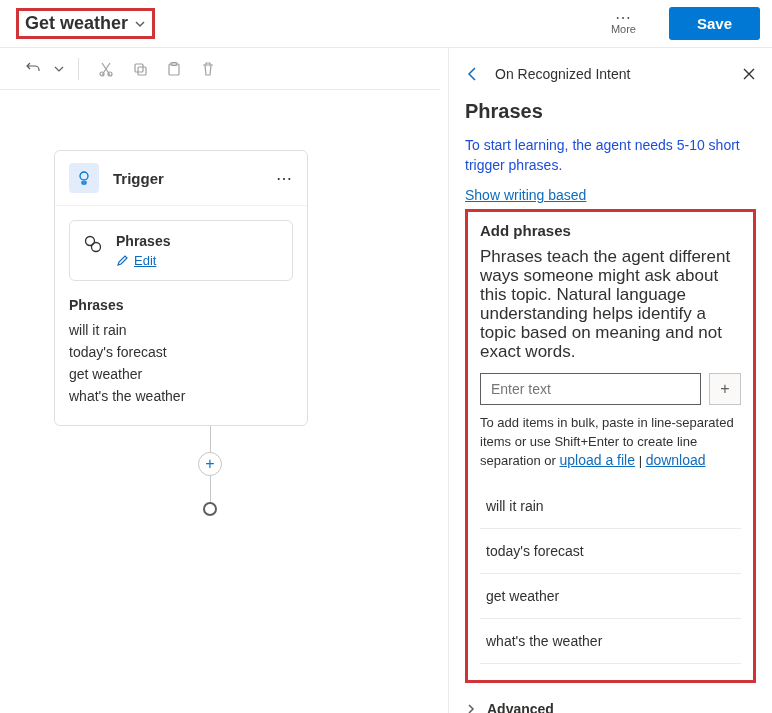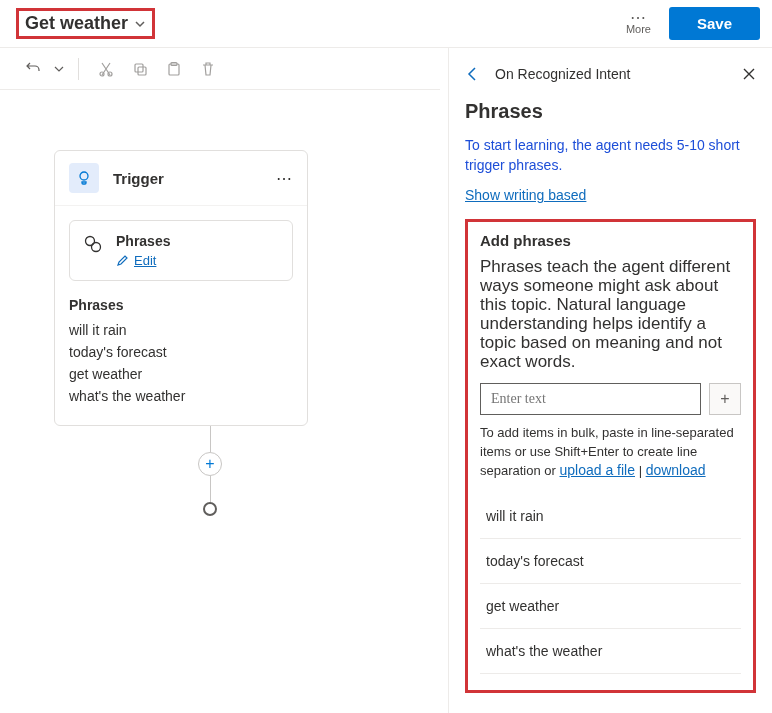--- a/index.html
+++ b/index.html
@@ -29,21 +29,21 @@
     margin-left: 4px;
   }
   .title-text { font-weight: 700; font-size: 18px; }
   .chev { font-size: 12px; color: #605e5c; }
   .top-right { display: flex; align-items: center; gap: 18px; }
   .more-btn { display: flex; flex-direction: column; align-items: center; color: #605e5c; font-size: 11px; cursor: pointer; }
   .more-dots { font-size: 16px; line-height: 10px; letter-spacing: 1px; }
   .save-btn {
     background: #0078d4; color: #fff; border: none;
     padding: 8px 28px; font-size: 15px; font-weight: 600;
-    border-radius: 3px; cursor: pointer;
+    border-radius: 3px; cursor: pointer; margin-left: 15px;
   }
   .toolbar {
     height: 42px; border-bottom: 1px solid #edebe9;
     display: flex; align-items: center; gap: 4px; padding: 0 18px;
     color: #a19f9d;
     width: 440px;
   }
   .tb-icon { width: 30px; display:flex; justify-content:center; cursor: pointer; }
   .tb-sep { width:1px; height:22px; background:#e1dfdd; margin: 0 8px; }
   .main { display: flex; height: calc(100% - 48px); }
@@ -90,27 +90,27 @@
     overflow-y: auto; height: 100%;
   }
   .side-head { display:flex; align-items:center; justify-content:space-between; margin-bottom: 18px; }
   .side-head-left { display:flex; align-items:center; gap:14px; }
   .back-arrow { color:#0f6cbd; cursor:pointer; font-size:16px; }
   .side-title { font-size:14px; font-weight:400; }
   .close-x { font-size:16px; cursor:pointer; }
   .side h2 { font-size:20px; font-weight:700; margin-bottom:12px; }
   .side p.desc { font-size:14px; color:#1d4ed8; margin-bottom:12px; line-height:20px; }
   .link { color:#0f6cbd; text-decoration:underline; cursor:pointer; font-size:14px; }
-  .red-box { border:3px solid #d13438; padding:10px 12px 16px 12px; margin-top:16px; }
+  .red-box { border:3px solid #d13438; padding:10px 12px 16px 12px; margin-top:6px; }
   .red-box h3 { font-size:15px; font-weight:700; margin-bottom:8px; }
   .red-box .sub { font-size:17px; color:#323130; line-height:19px; margin-bottom:12px; }
   .input-row { display:flex; gap:8px; margin-bottom:8px; }
   .text-input {
     flex:1; border:1px solid #605e5c; padding:6px 10px; font-size:14px;
-    font-family: Liberation Serif, serif; color:#605e5c;
+    font-family: Liberation Sans, sans-serif; color:#605e5c;
   }
   .add-btn {
     width:32px; height:32px; border:1px solid #c8c6c4; background:#faf9f8;
     display:flex; align-items:center; justify-content:center; cursor:pointer;
     color:#605e5c; font-size:16px;
   }
   .bulk-hint { font-size:13px; color:#323130; line-height:19px; margin-bottom:14px; }
   .phrase-row {
     padding:14px 6px; border-bottom:1px solid #edebe9; font-size:14px;
   }

